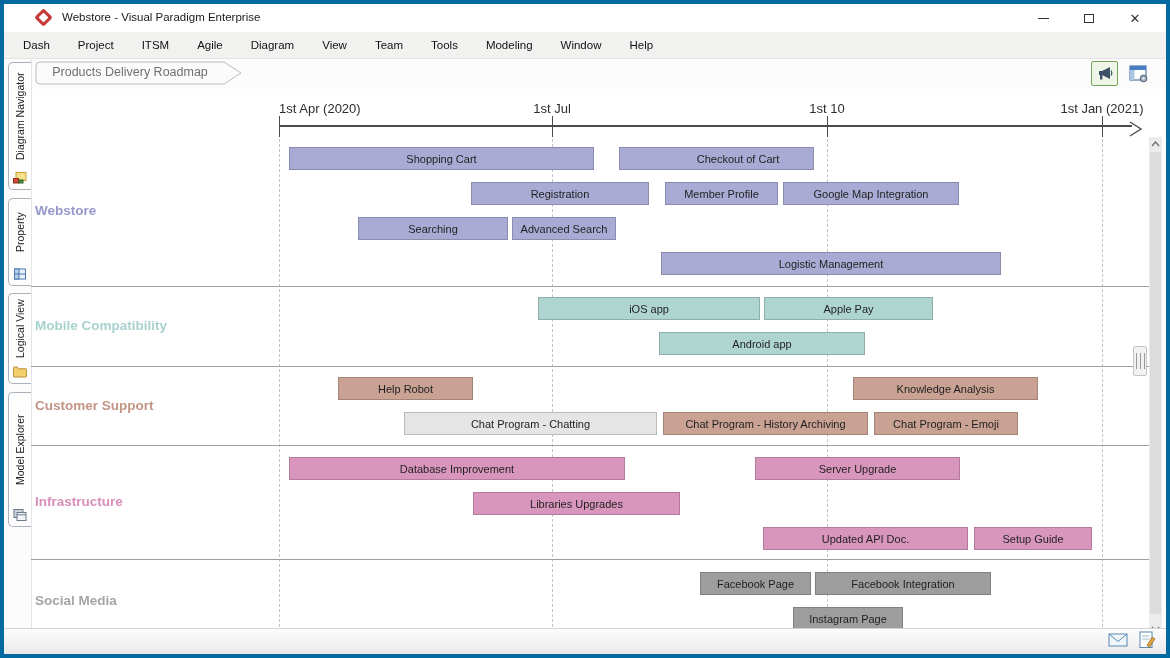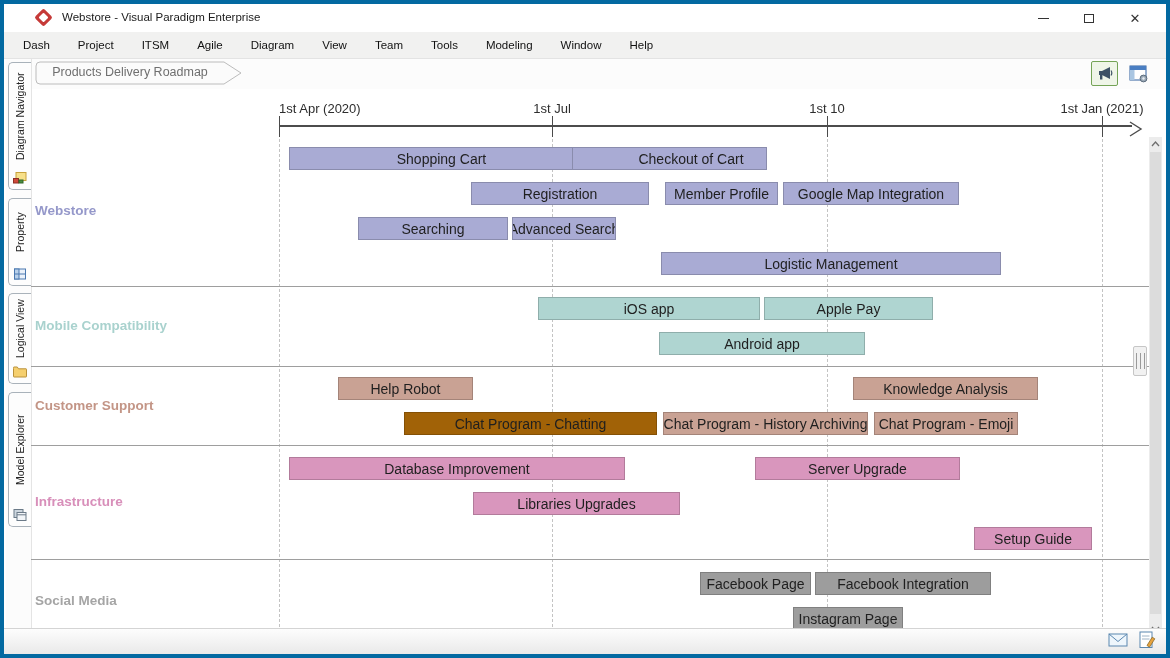--- a/index.html
+++ b/index.html
@@ -43,21 +43,21 @@
   #roadmap { position:absolute; inset:0; width:1170px; height:658px; left:-30px; top:-87px; pointer-events:none; }
   #roadmap > * { pointer-events:auto; }
   .tick-label { position:absolute; height:14px; font-size:13px; color:#2d2d2d; white-space:nowrap; }
   .tick-label.mid { width:140px; text-align:center; }
   .tick-line { position:absolute; width:1px; background:#4a4a4a; }
   .axis-line { position:absolute; height:2px; background:#4c4c4c; }
   .gridline { position:absolute; width:0; border-left:1px dashed #c3c3c3; }
   .lane-sep { position:absolute; height:1px; background:#9e9e9e; }
   .lane-label { position:absolute; font-size:13.5px; font-weight:bold; white-space:nowrap; }
   .bar { position:absolute; height:23px; border:1px solid rgba(0,0,0,0.18); display:flex; align-items:center; justify-content:center; overflow:hidden; }
-  .bar span { font-size:14px; color:#1f1f1f; white-space:nowrap; }
+  .bar span { font-size:11px; color:#1f1f1f; white-space:nowrap; }
 
   
   .scrollbar { position:absolute; right:4px; top:133px; width:13px; bottom:18px; background:#ececec; }
   .sb-arrow { position:absolute; left:0; width:13px; height:14px; display:flex; align-items:center; justify-content:center; }
   .sb-arrow.up { top:0; } .sb-arrow.down { bottom:0; }
   .sb-thumb { position:absolute; left:1px; top:15px; width:11px; height:462px; background:#dcdcdc; }
   .grip { position:absolute; right:19px; top:342px; width:14px; height:30px; background:#f1f1f1; border:1px solid #c6c6c6; border-radius:2px; display:flex; align-items:center; justify-content:center; }
   .grip-lines { width:9px; height:16px; background:repeating-linear-gradient(90deg,#9a9a9a 0 1px,transparent 1px 4px); }
 
   
@@ -173,21 +173,21 @@
         <div class="tick-label mid" style="top: 99px; left: 755px;">1st 10</div>
         <div class="gridline" style="left: 1100px; top: 137px; height: 493px;"></div>
         <div class="tick-line" style="left: 1100px; top: 114px; height: 21px;"></div>
         <div class="tick-label mid" style="top: 99px; left: 1030px;">1st Jan (2021)</div>
         <div class="axis-line" style="left: 277px; top: 123px; width: 853px;"></div>
         <div class="lane-label" style="left: 33px; top: 201px; color: rgb(149, 152, 202);">Webstore</div>
         <div class="lane-sep" style="left: 29px; top: 284px; width: 1121px;"></div>
         <div class="bar" style="left: 287px; top: 145px; width: 305px; height: 23px; background: rgb(169, 171, 212);">
           <span>Shopping Cart</span>
         </div>
-        <div class="bar" style="left: 570px; top: 145px; width: 195px; height: 23px; background: rgb(169, 171, 212); padding-left: 43px;">
+        <div class="bar" style="left: 617px; top: 145px; width: 195px; height: 23px; background: rgb(169, 171, 212); padding-left: 43px;">
           <span>Checkout of Cart</span>
         </div>
         <div class="bar" style="left: 469px; top: 180px; width: 178px; height: 23px; background: rgb(169, 171, 212);">
           <span>Registration</span>
         </div>
         <div class="bar" style="left: 663px; top: 180px; width: 113px; height: 23px; background: rgb(169, 171, 212);">
           <span>Member Profile</span>
         </div>
         <div class="bar" style="left: 356px; top: 215px; width: 150px; height: 23px; background: rgb(169, 171, 212);">
           <span>Searching</span>
@@ -213,39 +213,42 @@
           <span>Android app</span>
         </div>
         <div class="lane-label" style="left: 33px; top: 396px; color: rgb(195, 149, 134);">Customer Support</div>
         <div class="lane-sep" style="left: 29px; top: 443px; width: 1121px;"></div>
         <div class="bar" style="left: 336px; top: 375px; width: 135px; height: 23px; background: rgb(201, 162, 148);">
           <span>Help Robot</span>
         </div>
         <div class="bar" style="left: 851px; top: 375px; width: 185px; height: 23px; background: rgb(201, 162, 148);">
           <span>Knowledge Analysis</span>
         </div>
-        <div class="bar" style="left: 402px; top: 410px; width: 253px; height: 23px; background: #a16207; align-items: center;">
+        <div class="bar" style="left: 402px; top: 410px; width: 253px; height: 23px; background: #e5e5e5; align-items: center;">
           <span>Chat Program - Chatting</span>
         </div>
         <div class="bar" style="left: 661px; top: 410px; width: 205px; height: 23px; background: rgb(201, 162, 148);">
           <span>Chat Program - History Archiving</span>
         </div>
         <div class="bar" style="left: 872px; top: 410px; width: 144px; height: 23px; background: rgb(201, 162, 148);">
           <span>Chat Program - Emoji</span>
         </div>
         <div class="lane-label" style="left: 33px; top: 492px; color: rgb(216, 143, 186);">Infrastructure</div>
         <div class="lane-sep" style="left: 29px; top: 557px; width: 1121px;"></div>
         <div class="bar" style="left: 287px; top: 455px; width: 336px; height: 23px; background: rgb(217, 150, 189);">
           <span>Database Improvement</span>
         </div>
         <div class="bar" style="left: 753px; top: 455px; width: 205px; height: 23px; background: rgb(217, 150, 189);">
           <span>Server Upgrade</span>
         </div>
         <div class="bar" style="left: 471px; top: 490px; width: 207px; height: 23px; background: rgb(217, 150, 189);">
           <span>Libraries Upgrades</span>
+        </div>
+        <div class="bar" style="left: 761px; top: 525px; width: 205px; height: 23px; background: rgb(217, 150, 189);">
+          <span>Updated API Doc.</span>
         </div>
         <div class="bar" style="left: 972px; top: 525px; width: 118px; height: 23px; background: rgb(217, 150, 189);">
           <span>Setup Guide</span>
         </div>
         <div class="lane-label" style="left: 33px; top: 591px; color: rgb(165, 165, 165);">Social Media</div>
         <div class="bar" style="left: 698px; top: 570px; width: 111px; height: 23px; background: rgb(157, 157, 157);">
           <span>Facebook Page</span>
         </div>
         <div class="bar" style="left: 813px; top: 570px; width: 176px; height: 23px; background: rgb(157, 157, 157); text-align: center;">
           <span>Facebook Integration</span>

